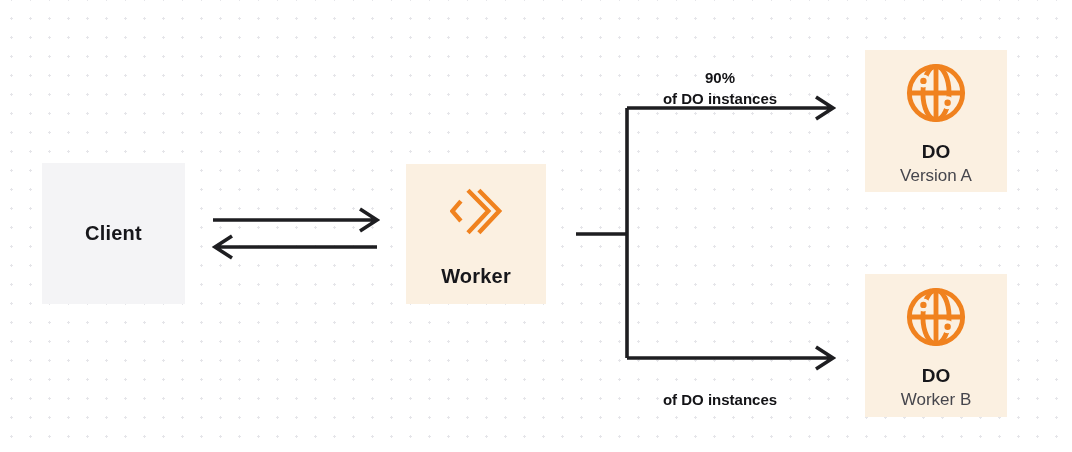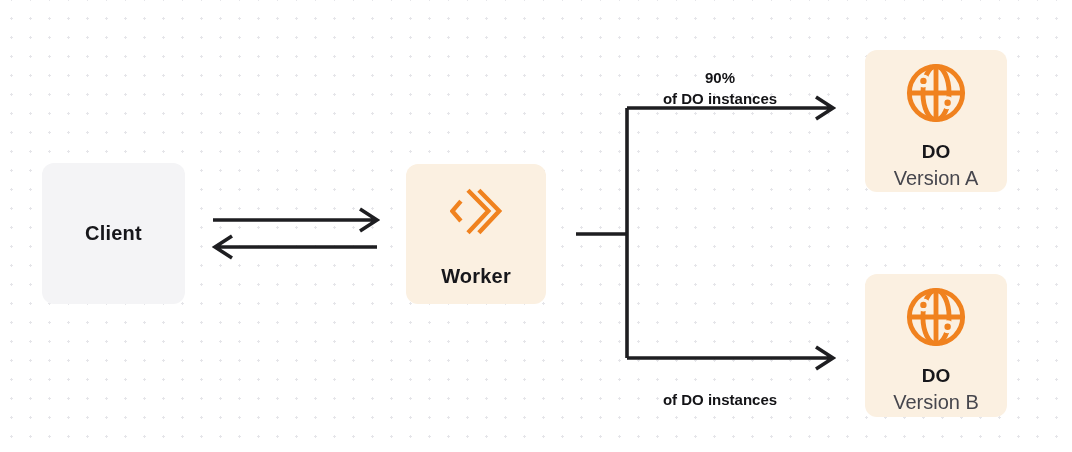--- a/index.html
+++ b/index.html
@@ -26,21 +26,21 @@
   }
   .connectors path {
     fill: none;
     stroke: #1e1e21;
     stroke-width: 3.6;
     stroke-linecap: butt;
     stroke-linejoin: miter;
   }
   .node {
     position: absolute;
-    border-radius: 12px;
+    border-radius: 0;
     display: flex;
     flex-direction: column;
     align-items: center;
     box-sizing: border-box;
   }
   .node--client {
     left: 42px; top: 163px;
     width: 143px; height: 141px;
     background: #f4f4f6;
     justify-content: center;
@@ -72,21 +72,21 @@
   .node--worker .node-label { margin-top: 29px; }
   .do-title {
     margin-top: 17px;
     font-size: 19px;
     font-weight: 700;
     color: #17171b;
     line-height: 1.15;
   }
   .do-subtitle {
     margin-top: 3px;
-    font-size: 20px;
+    font-size: 17px;
     font-weight: 400;
     color: #46464d;
     line-height: 1.2;
   }
   .branch-label {
     position: absolute;
     left: 620px;
     width: 200px;
     text-align: center;
     color: #131316;
@@ -157,16 +157,16 @@
       <g fill="none" stroke="#F0821F" stroke-width="5">
         <circle cx="32" cy="32" r="27.5"></circle>
         <ellipse cx="32" cy="32" rx="13.5" ry="27.5"></ellipse>
         <line x1="4.5" y1="32" x2="59.5" y2="32"></line>
         <line x1="32" y1="4.5" x2="32" y2="59.5"></line>
       </g>
       <circle cx="19" cy="19.5" r="5" fill="#F0821F" stroke="#FBF0E1" stroke-width="3.4"></circle>
       <circle cx="44" cy="42" r="5" fill="#F0821F" stroke="#FBF0E1" stroke-width="3.4"></circle>
     </svg>
     <div class="do-title">DO</div>
-    <div class="do-subtitle">Version B</div>
+    <div class="do-subtitle">Worker B</div>
   </div>
 
 </div>
 
 </body></html>

